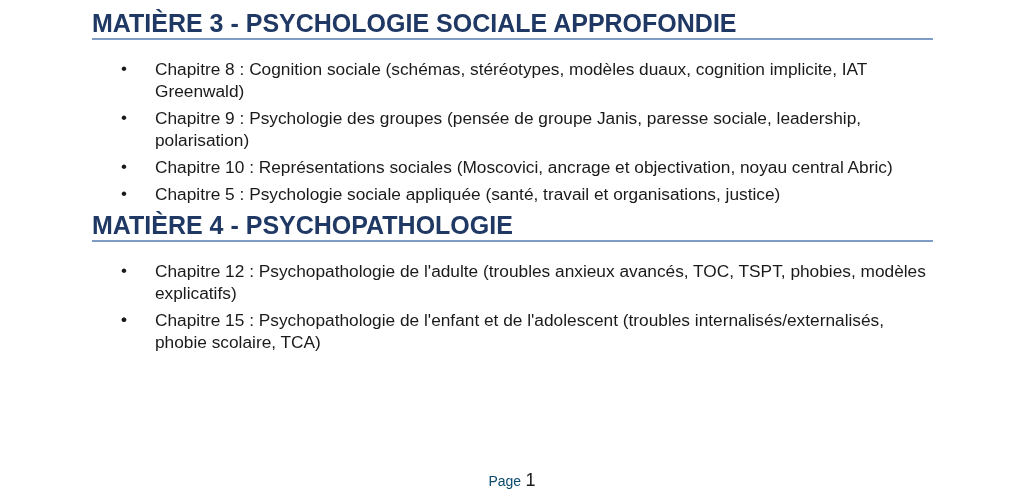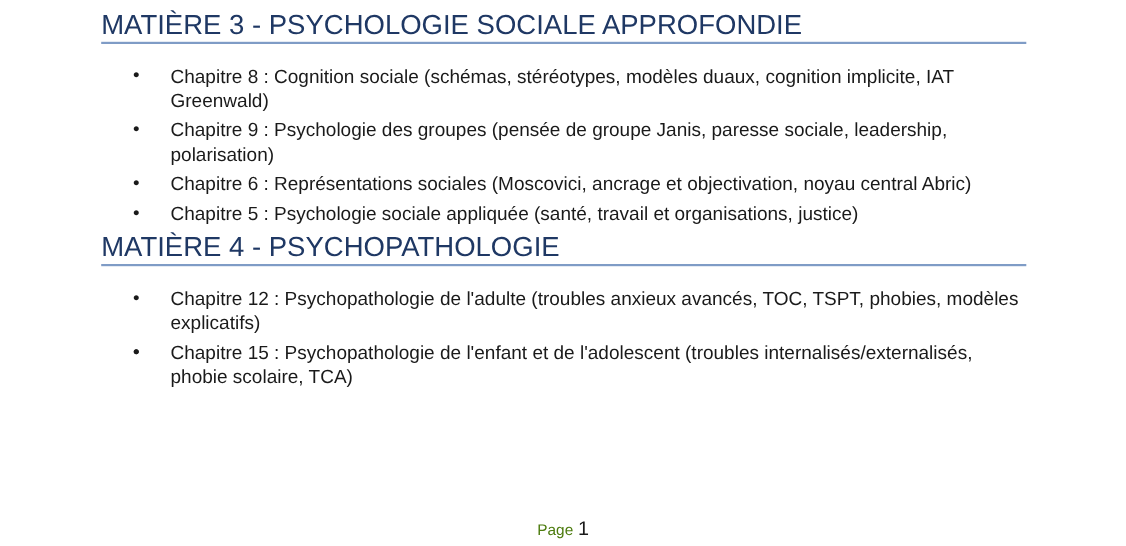--- a/index.html
+++ b/index.html
@@ -1,38 +1,38 @@
 <!DOCTYPE html>
 <html><head>
 <meta charset="utf-8">
 <style>
   html, body { margin: 0; padding: 0; background: #ffffff; }
   body { width: 1024px; height: 496px; position: relative; overflow: hidden;
          font-family: "Liberation Sans", sans-serif; color: #1a1a1a; }
   .page { position: absolute; left: 92px; top: 0; width: 841px; }
-  .section-title { font-weight: normal; font-size: 25px; color: #1f3864;
+  .section-title { font-weight: bold; font-size: 25px; color: #1f3864;
                    margin: 0; padding: 0 0 0 0; line-height: 30px;
                    border-bottom: 2px solid #7f9cc6; }
   .list { list-style: none; margin: 0; padding: 0; }
   .item { position: relative; padding-left: 63px; font-size: 17.3px; line-height: 22px;
           margin-bottom: 5px; }
   .bullet { position: absolute; left: 29px; top: 0; font-size: 17px; }
   .footer { position: absolute; top: 470px; left: 0; width: 1024px; text-align: center; }
-  .footer .lbl { color: #4d7c0f; font-size: 14px; }
+  .footer .lbl { color: #0c4a6e; font-size: 14px; }
   .footer .num { color: #1a1a1a; font-size: 18px; }
 </style>
 </head>
 <body>
 
 <div class="page">
   <h2 class="section-title" style="margin-top:8px;">MATIÈRE 3 - PSYCHOLOGIE SOCIALE APPROFONDIE</h2>
   <ul class="list" style="margin-top:18px;">
     <li class="item"><span class="bullet">•</span><span>Chapitre 8 : Cognition sociale (schémas, stéréotypes, modèles duaux, cognition implicite, IAT Greenwald)</span></li>
     <li class="item"><span class="bullet">•</span><span>Chapitre 9 : Psychologie des groupes (pensée de groupe Janis, paresse sociale, leadership, polarisation)</span></li>
-    <li class="item"><span class="bullet">•</span><span>Chapitre 6 : Représentations sociales (Moscovici, ancrage et objectivation, noyau central Abric)</span></li>
+    <li class="item"><span class="bullet">•</span><span>Chapitre 10 : Représentations sociales (Moscovici, ancrage et objectivation, noyau central Abric)</span></li>
     <li class="item"><span class="bullet">•</span><span>Chapitre 5 : Psychologie sociale appliquée (santé, travail et organisations, justice)</span></li>
   </ul>
 
   <h2 class="section-title" style="">MATIÈRE 4 - PSYCHOPATHOLOGIE</h2>
   <ul class="list" style="margin-top:18px;">
     <li class="item"><span class="bullet">•</span><span>Chapitre 12 : Psychopathologie de l'adulte (troubles anxieux avancés, TOC, TSPT, phobies, modèles explicatifs)</span></li>
     <li class="item"><span class="bullet">•</span></li>
     <li class="item"><span class="bullet">•</span><span>Chapitre 15 : Psychopathologie de l'enfant et de l'adolescent (troubles internalisés/externalisés, phobie scolaire, TCA)</span></li>
   </ul>
 </div>

